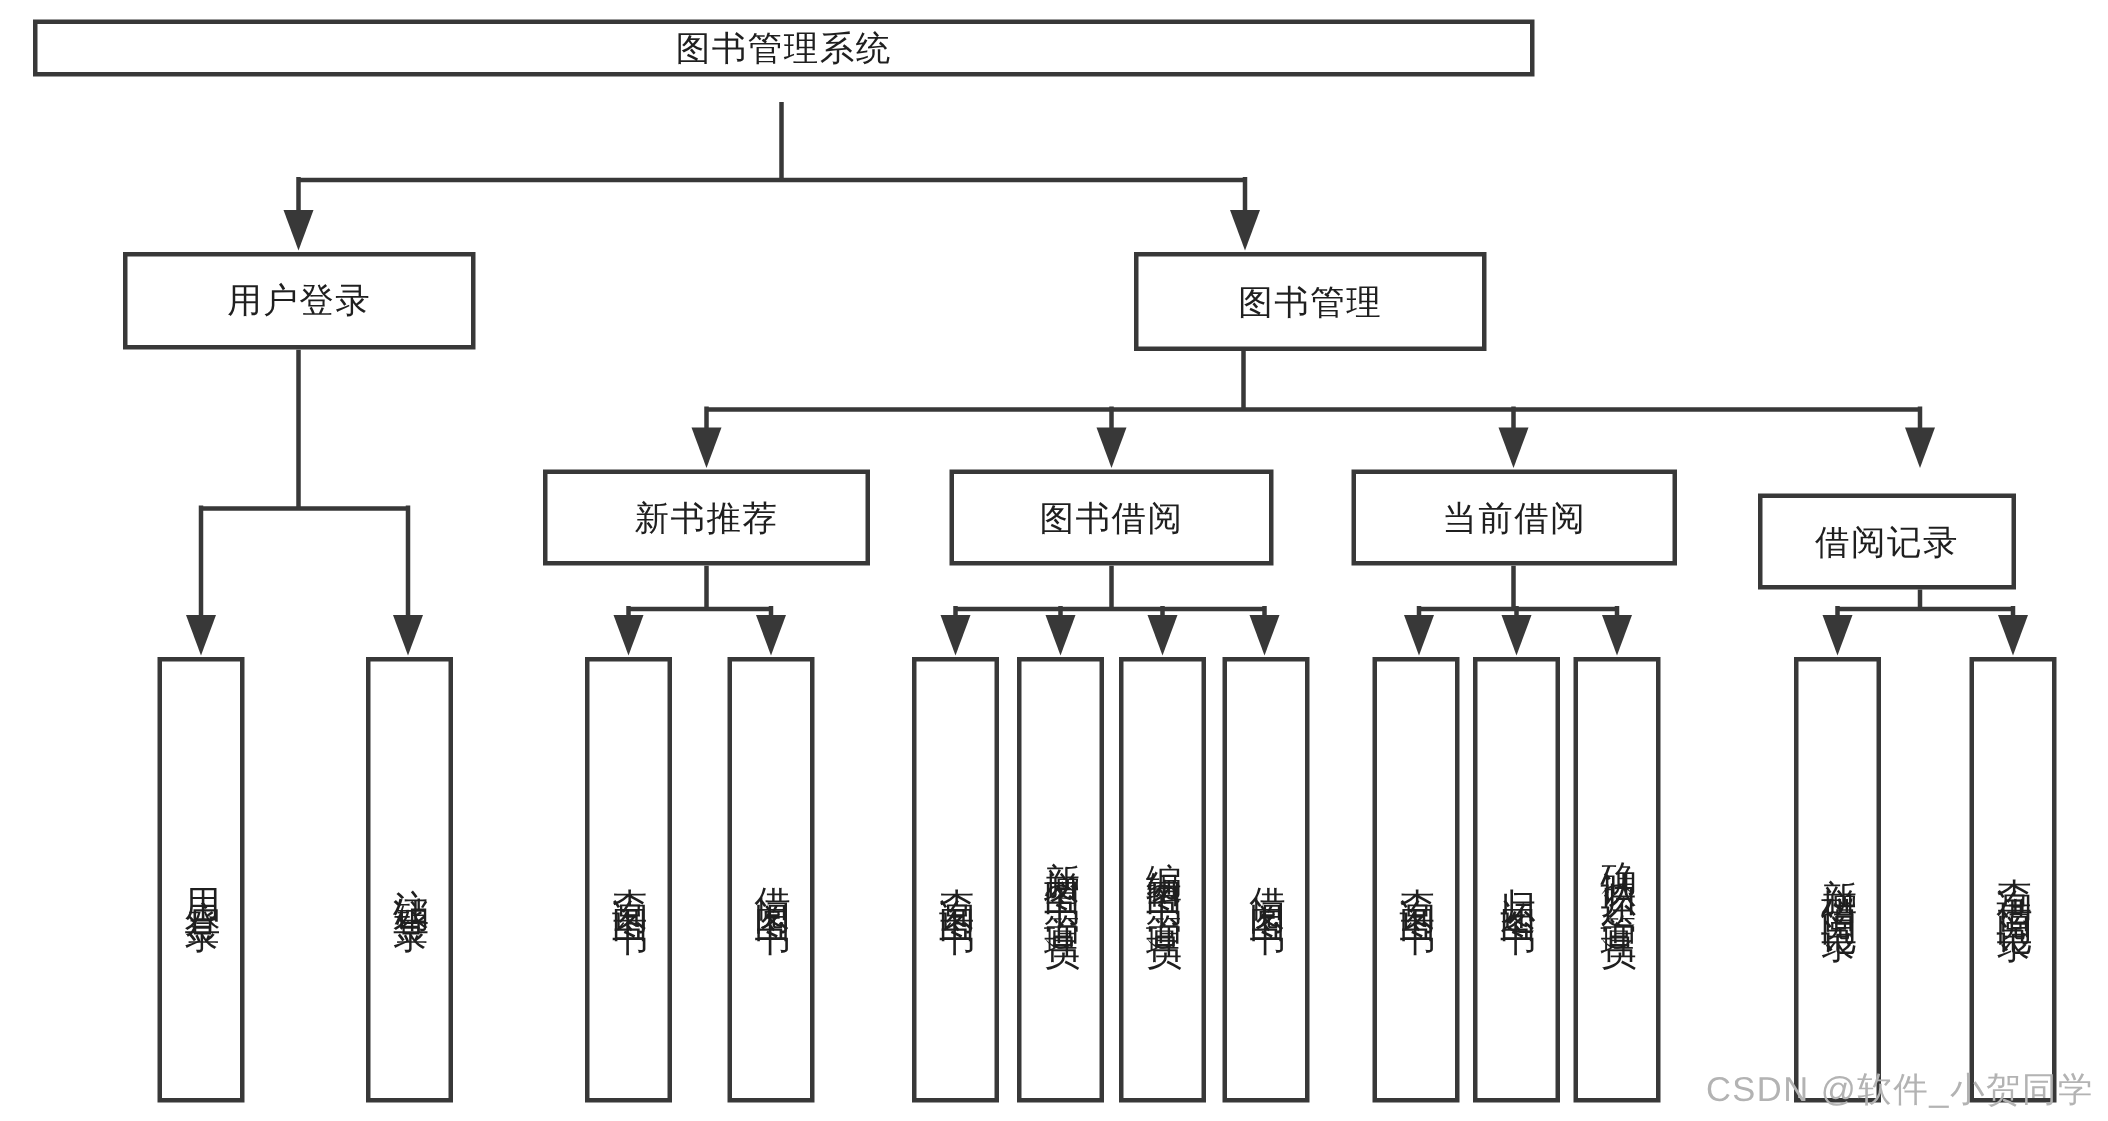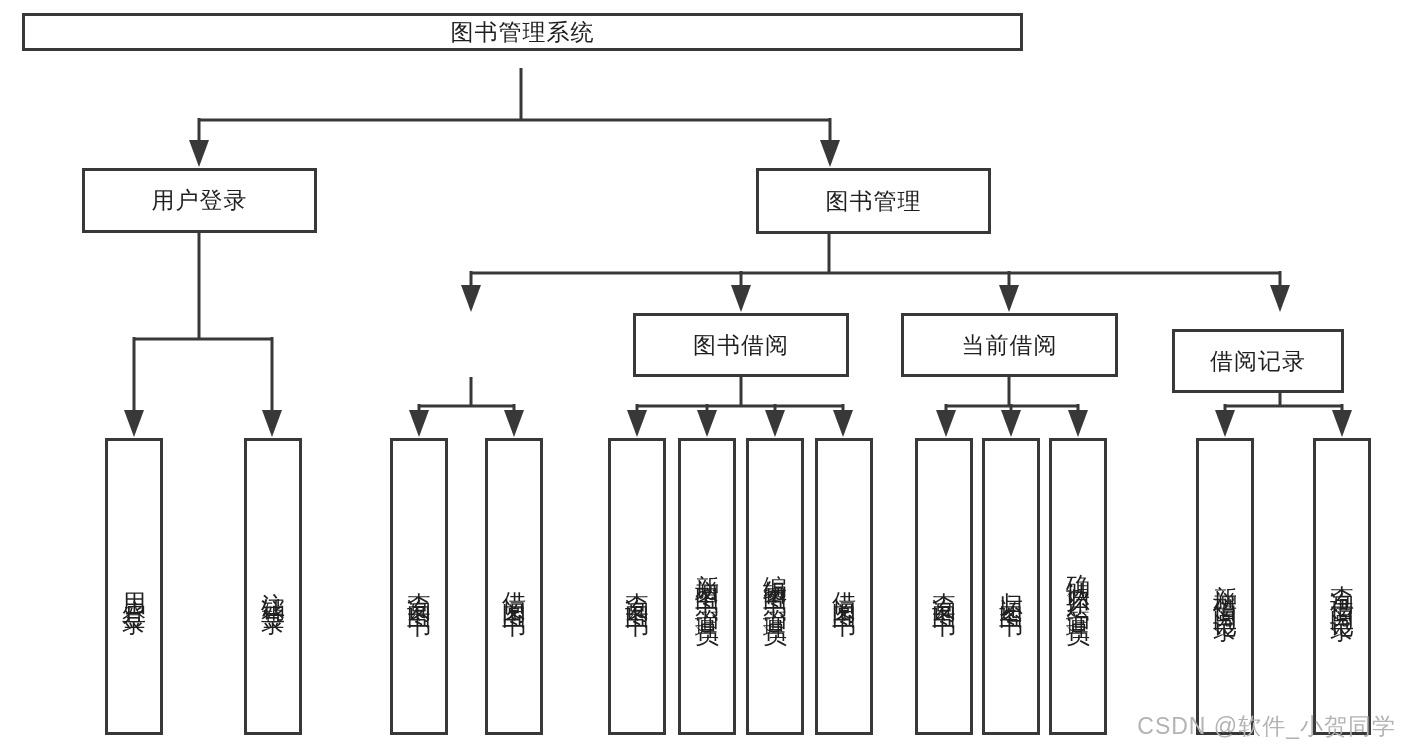--- a/index.html
+++ b/index.html
@@ -129,20 +129,23 @@
     <span>图书管理系统</span>
   </div>
 
   <div class="node hnode" style="left:82px; top:168px; width:235px; height:65px;">
     <span>用户登录</span>
   </div>
   <div class="node hnode" style="left:712px; top:168px; width:235px; height:66px;margin-left:44px;">
     <span>图书管理</span>
   </div>
 
+  <div class="node hnode" style="left:362px; top:313px; width:218px; height:64px;">
+    <span>新书推荐</span>
+  </div>
   <div class="node hnode" style="left:901px; top:313px; width:217px; height:64px;">
     <span>当前借阅</span>
   </div>
   <div class="node hnode" style="left:633px; top:313px; width:216px; height:64px;">
     <span>图书借阅</span>
   </div>
   <div class="node hnode" style="left:1172px; top:313px; width:172px; height:64px;margin-top:16px;">
     <span>借阅记录</span>
   </div>
 

